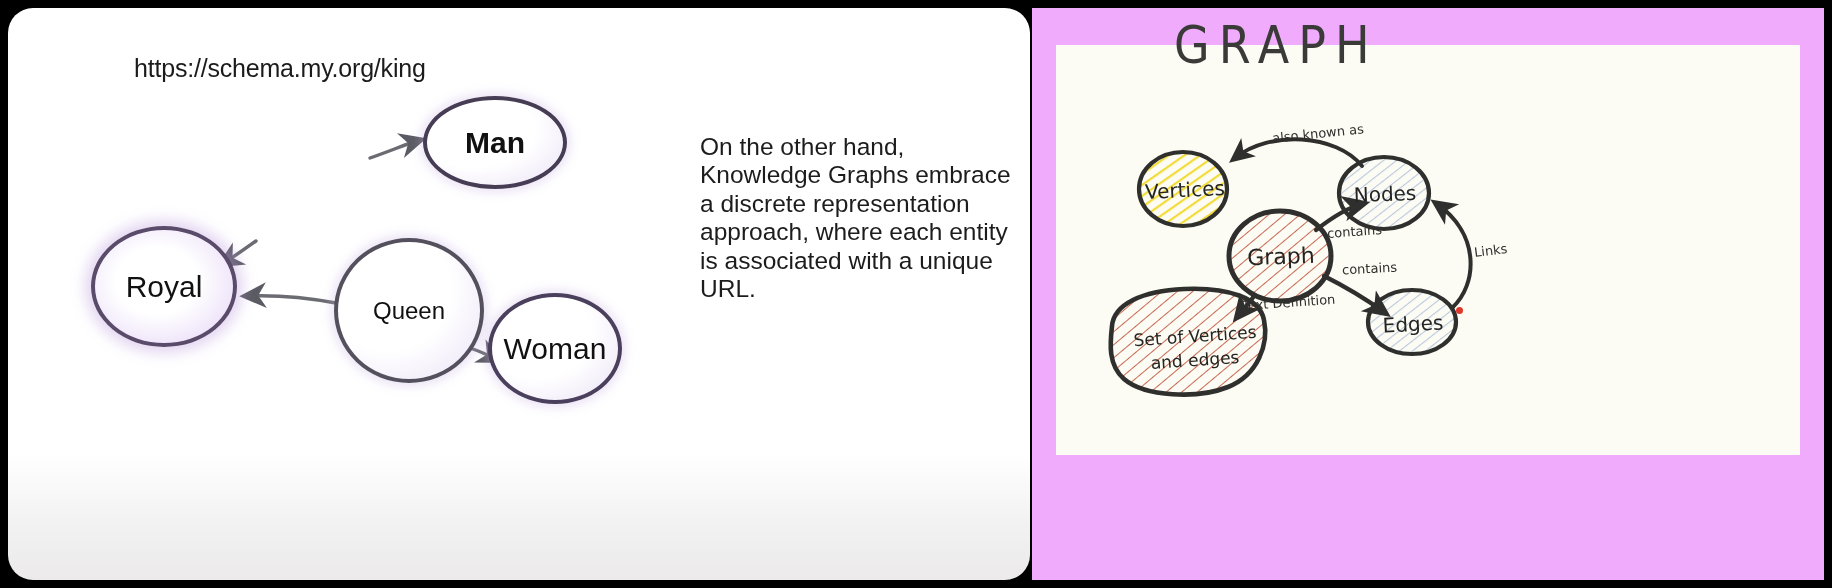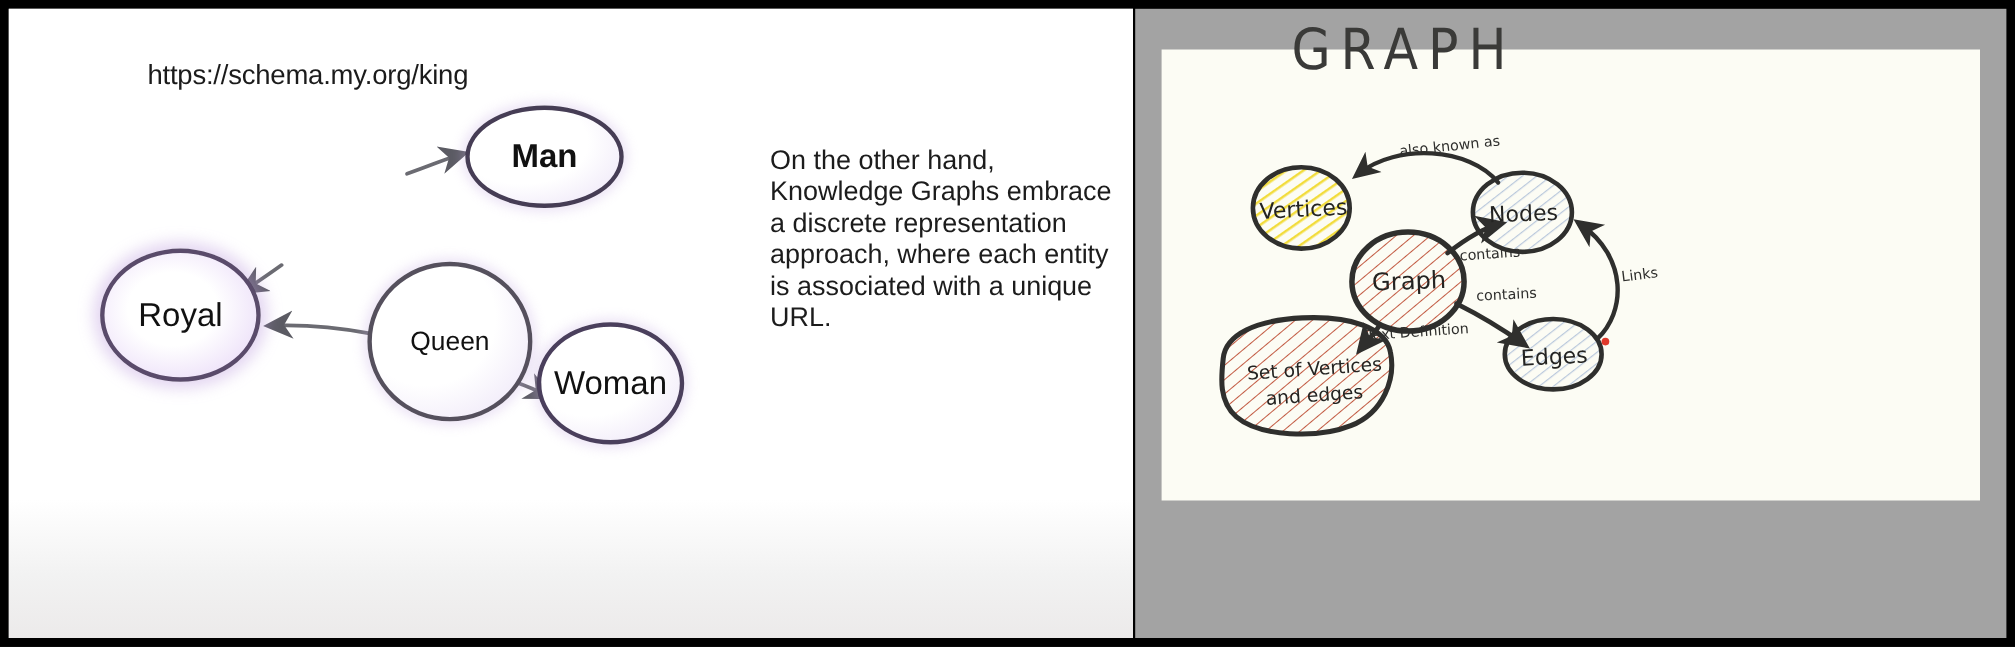--- a/index.html
+++ b/index.html
@@ -11,20 +11,21 @@
     overflow:hidden;
   }
   #stage{position:relative;width:1832px;height:588px;background:#000;}
 
   
   #left-panel{
     position:absolute;left:8px;top:8px;width:1022px;height:572px;
     background:#ffffff;
     background-image:linear-gradient(to bottom,#ffffff 0%,#ffffff 78%,#f2f2f2 90%,#eceaea 100%);
     overflow:hidden;
+    border-radius:25px;
   }
 
   
   .url-text{
     position:absolute;
     font-family:"Liberation Sans", sans-serif;
     font-size:25px;
     color:#1b1b1b;
     letter-spacing:-0.2px;
     white-space:nowrap;
@@ -57,21 +58,21 @@
   
   #body-text{
     position:absolute;left:692px;top:125px;width:330px;
     font-size:24.5px;line-height:1.16;color:#1c1c1c;
     font-family:"Liberation Sans", sans-serif;
   }
 
   
   #right-panel{
     position:absolute;left:1032px;top:8px;width:792px;height:572px;
-    background:#a3a3a3;
+    background:#f0abfc;
     overflow:hidden;
   }
   #right-inner{
     position:absolute;left:24px;top:37px;width:744px;height:410px;
     background:#fcfcf4;
   }
   #graph-title{
     position:absolute;left:142px;top:10px;
     font-family:"DejaVu Sans", sans-serif;
     font-size:46px;letter-spacing:9px;color:#3a3a38;

